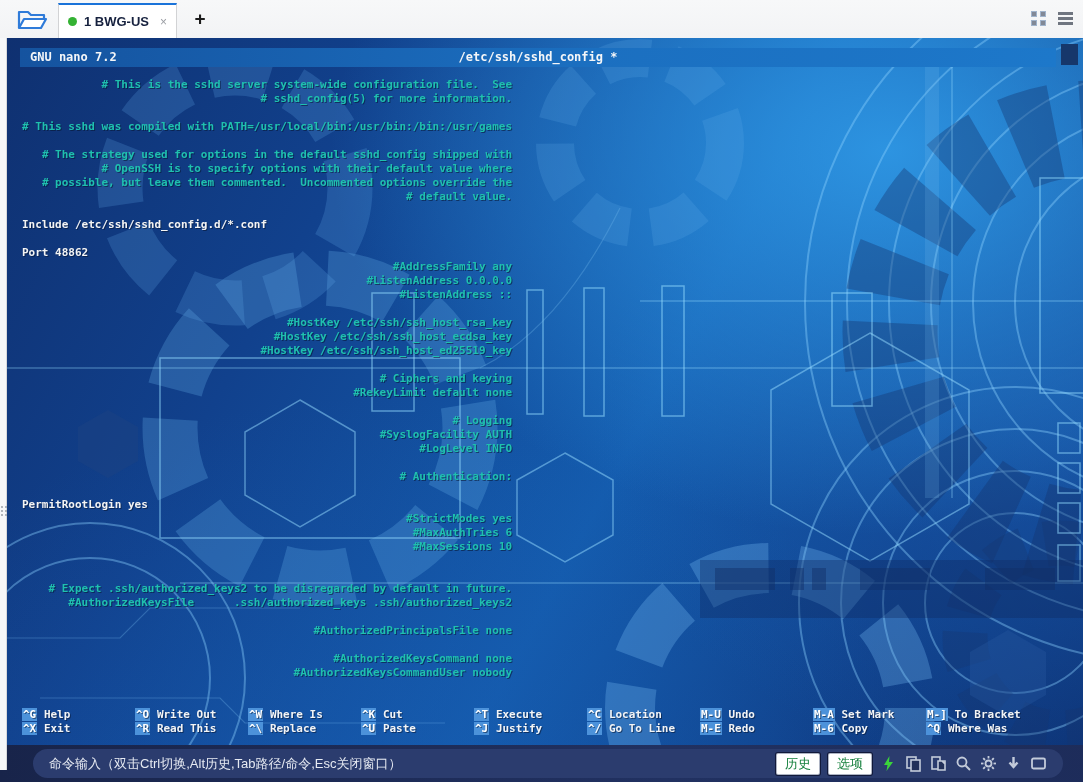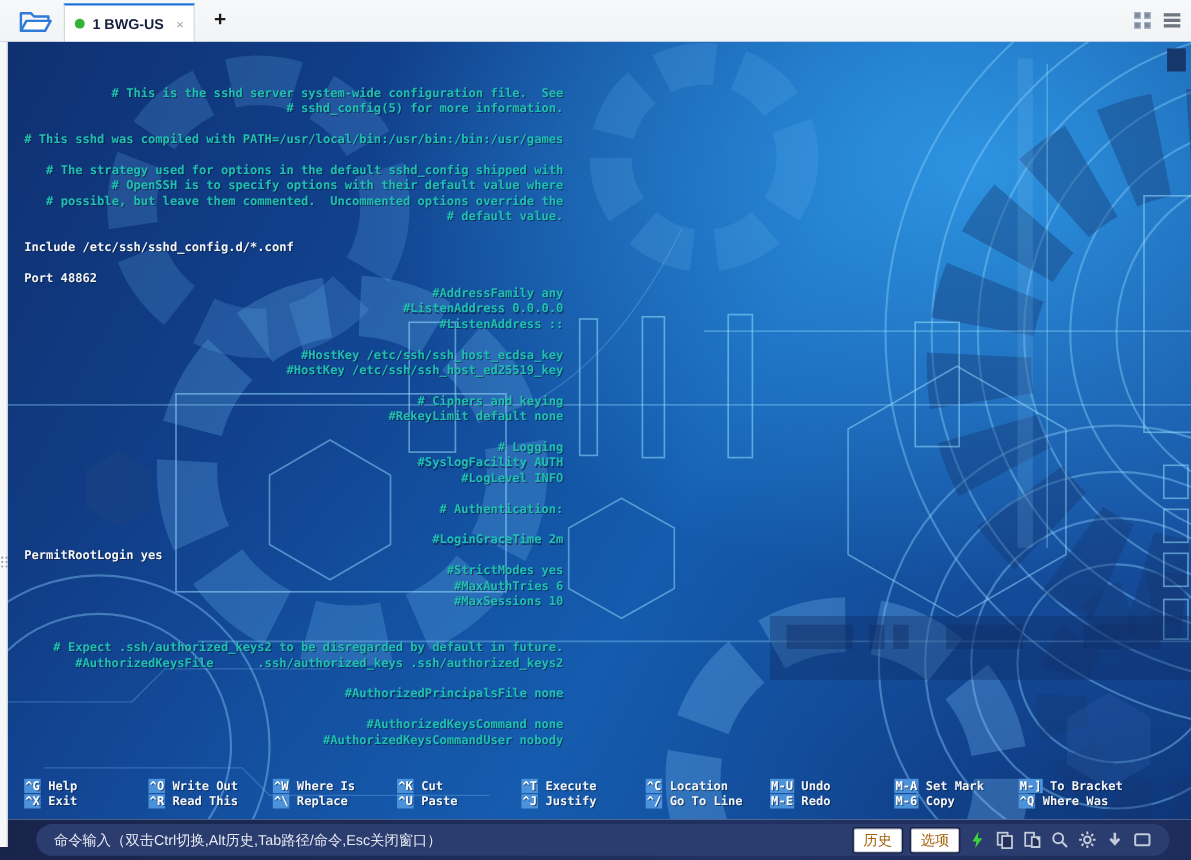--- a/index.html
+++ b/index.html
@@ -59,21 +59,21 @@
   .grip-dots { position:absolute; left:1px; top:468px; display:grid; grid-template-columns:2px 2px; gap:2px; }
   .grip-dots i { width:2px; height:2px; border-radius:50%; background:#9aa0a8; }
 
   
   .cmdbar { position:absolute; left:0; bottom:0; width:1083px; height:37px;
             background:linear-gradient(90deg,#18244a,#213161 60%,#1d2c5a);padding-left:28px; }
   .cmdstrip { position:absolute; left:33px; top:4px; width:1030px; height:29px; background:#2b3c6e;
               border-radius:15px; display:flex; align-items:center; box-sizing:border-box; padding:0 16px; }
   .cmd-placeholder { color:#e6eaf2; font:13px "Liberation Sans",sans-serif; white-space:nowrap; }
   .cmd-right { margin-left:auto; display:flex; align-items:center; gap:8px; }
-  .cmd-btn { background:#ffffff; border:1px solid #66719089; color:#a16207; font:13px "Liberation Sans",sans-serif;
+  .cmd-btn { background:#ffffff; border:1px solid #66719089; color:#15803d; font:13px "Liberation Sans",sans-serif;
              padding:1px 8px; border-radius:2px; box-shadow:0 0 0 1px #11193a;text-align:right; }
   .cicon { width:17px; height:17px; display:block; }
 
   svg { display:block; }
 </style>
 </head>
 <body>
 
 <div class="screen">
 
@@ -165,20 +165,24 @@
           <rect x="860" y="530" width="70" height="22"></rect>
         <rect x="985" y="530" width="70" height="22"></rect>
       </g>
       <g stroke="rgba(120,190,240,0.30)" stroke-width="1.2" fill="none">
         <path d="M0 600 h120 l30 -30 h150"></path>
         <path d="M40 660 h180 l25 25 h200"></path>
         <path d="M620 170 q-60 120 -140 160"></path>
       </g>
     </svg>
 
+    <div class="titlebar">
+      <span class="tleft">GNU nano 7.2</span>
+      <span class="tcenter">/etc/ssh/sshd_config *</span>
+    </div>
     <div class="scroll-thumb"></div>
 
     <div class="lines">
 
         <div class="line comment"># This is the sshd server system-wide configuration file.  See</div>
 
         <div class="line comment"># sshd_config(5) for more information.</div>
 
         <div class="line blank"></div>
 
@@ -203,20 +207,21 @@
         <div class="line plain">Port 48862</div>
 
         <div class="line comment">#AddressFamily any</div>
 
         <div class="line comment">#ListenAddress 0.0.0.0</div>
 
         <div class="line comment">#ListenAddress ::</div>
 
         <div class="line blank"></div>
 
+        <div class="line comment">#HostKey /etc/ssh/ssh_host_rsa_key</div>
 
         <div class="line comment">#HostKey /etc/ssh/ssh_host_ecdsa_key</div>
 
         <div class="line comment">#HostKey /etc/ssh/ssh_host_ed25519_key</div>
 
         <div class="line blank"></div>
 
         <div class="line comment"># Ciphers and keying</div>
 
         <div class="line comment">#RekeyLimit default none</div>
@@ -228,21 +233,20 @@
         <div class="line comment">#SyslogFacility AUTH</div>
 
         <div class="line comment">#LogLevel INFO</div>
 
         <div class="line blank"></div>
 
         <div class="line comment"># Authentication:</div>
 
         <div class="line blank"></div>
 
-        <div class="line comment">#LoginGraceTime 2m</div>
 
         <div class="line plain">PermitRootLogin yes</div>
 
         <div class="line comment">#StrictModes yes</div>
 
         <div class="line comment">#MaxAuthTries 6</div>
 
         <div class="line comment">#MaxSessions 10</div>
 
         <div class="line blank"></div>

